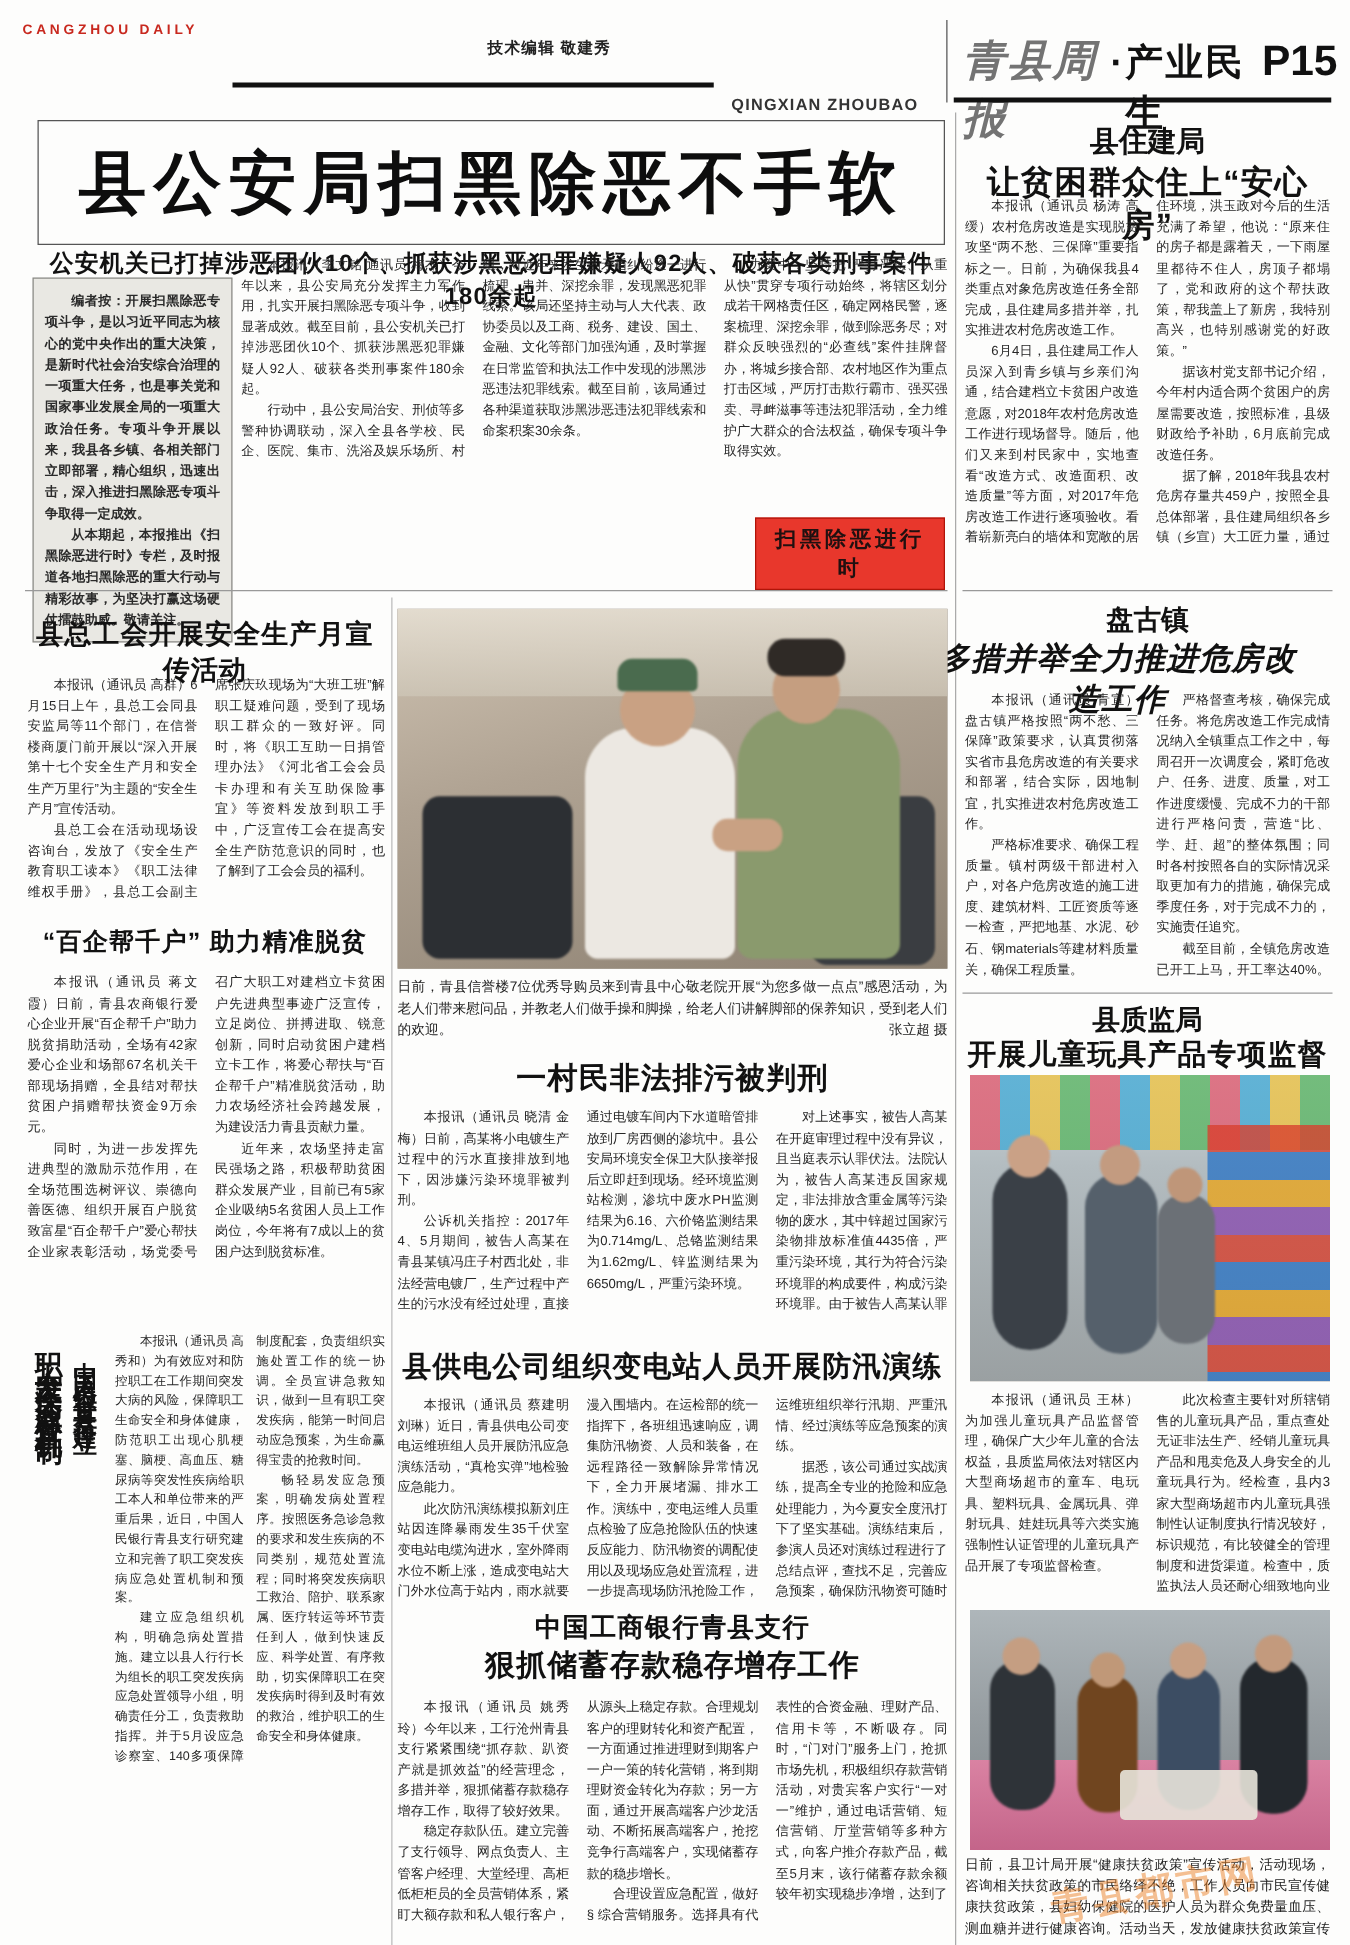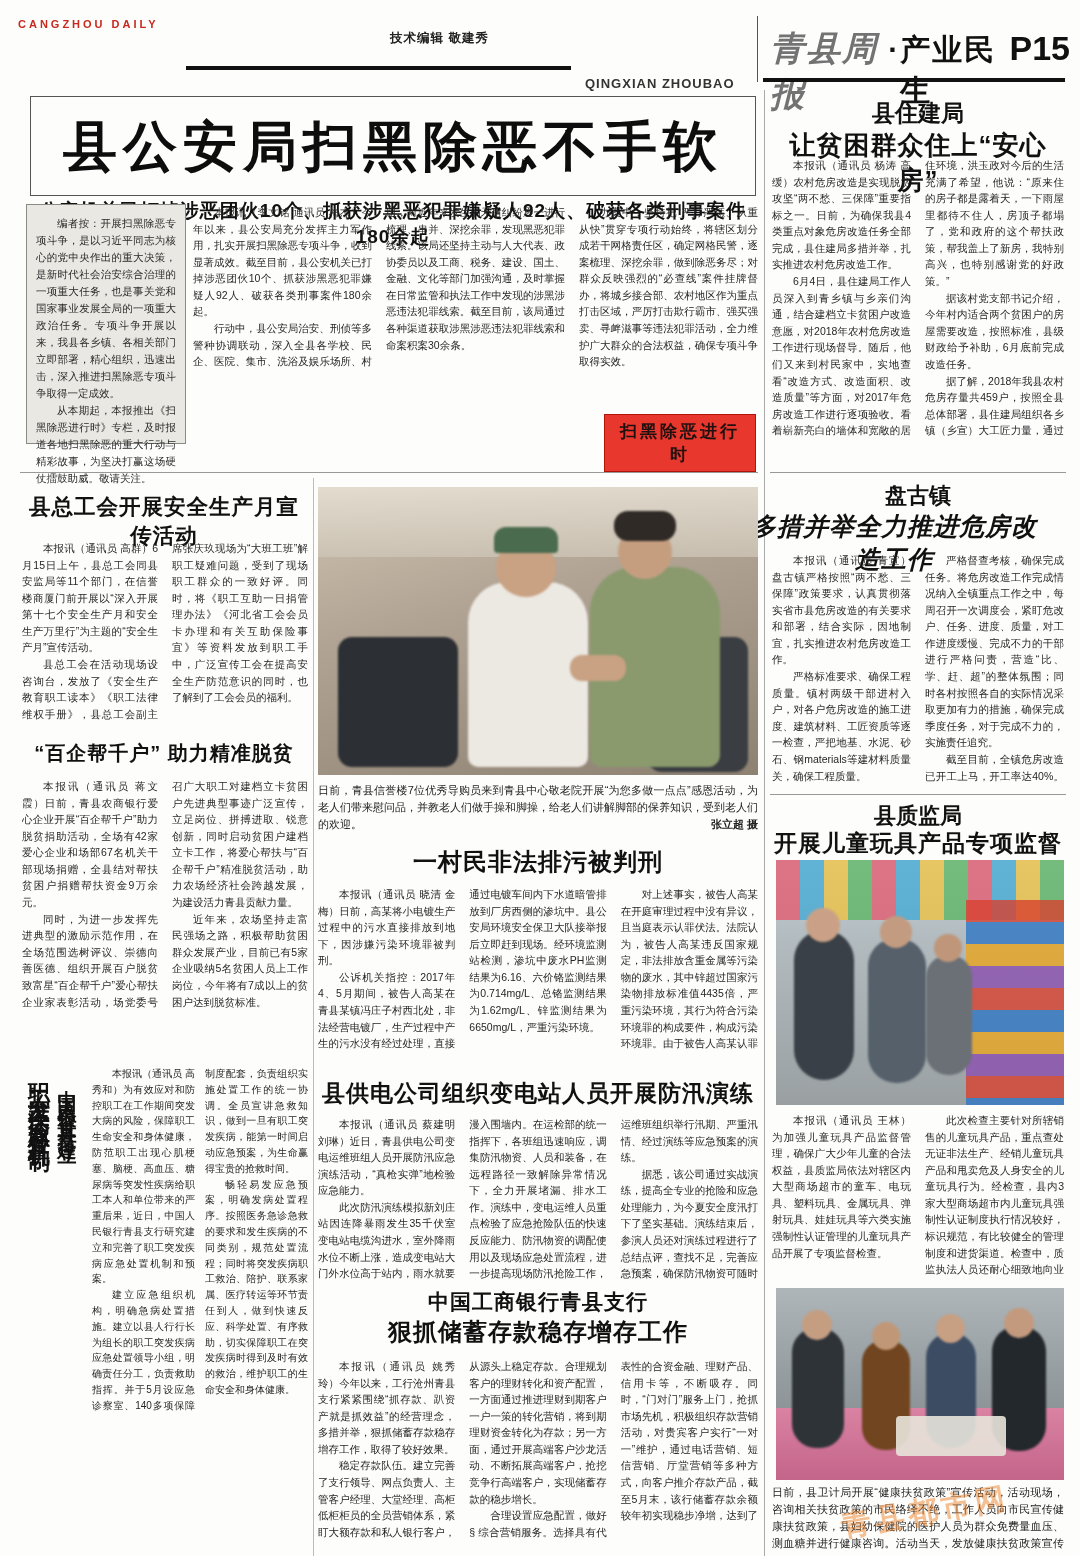--- a/index.html
+++ b/index.html
@@ -33,21 +33,21 @@
   .body-cols { font-size:10.5px; line-height:1.58; color:#262626; text-align:justify;
     column-gap:14px; overflow:hidden; }
   .body-cols p { text-indent:2em; break-inside:auto; }
   .tag-red { background:#e8372c; border:1px solid #b01408; color:#201010;
     font-weight:900; font-size:17px; letter-spacing:3px; text-align:center;
     padding:5px 14px; }
   
   .kicker { text-align:center; font-weight:900; color:#111; }
   .art-title { text-align:center; font-weight:900; color:#111; letter-spacing:1px; }
   .caption { font-size:11px; line-height:1.55; color:#222; text-align:justify; }
-  .credit { font-weight:bold; white-space:nowrap; }
+  .credit { font-weight:normal; white-space:nowrap; }
   
   .photo { position:absolute; overflow:hidden; background:#9a9287; }
   .ph-blob { position:absolute; border-radius:50%; filter:blur(1px); }
   
   .v-title-wrap { display:flex; flex-direction:row; }
   .v-line1 { writing-mode:vertical-rl; font-size:22px; font-weight:900; letter-spacing:6px; color:#111;}
   .v-line2 { writing-mode:vertical-rl; font-size:19px; font-weight:900; letter-spacing:5px; color:#111; margin-top:8px;}
   .watermark { position:absolute; font-size:30px; font-weight:900; color:rgba(235,130,40,.5);
     transform:rotate(-10deg); letter-spacing:4px; pointer-events:none; }
 </style>
@@ -72,21 +72,21 @@
   <span class="section-name">产业民生</span>
   <span class="section-page">P15</span>
 </div>
 <div class="abs hdr-rule" style="left:763px; top:78px; width:302px;"></div>
 
 <div class="abs lead-box" style="left:30px; top:96px; width:726px; height:100px;">
   <div class="lead-title">县公安局扫黑除恶不手软</div>
   <div class="lead-sub">公安机关已打掉涉恶团伙10个、抓获涉黑恶犯罪嫌疑人92人、破获各类刑事案件180余起</div>
 </div>
 
-<div class="abs editor-box" style="left:26px; top:204px; width:160px; height:240px;">
+<div class="abs editor-box" style="left:26px; top:222px; width:160px; height:292px;font-weight:bold;">
   <p>编者按：开展扫黑除恶专项斗争，是以习近平同志为核心的党中央作出的重大决策，是新时代社会治安综合治理的一项重大任务，也是事关党和国家事业发展全局的一项重大政治任务。专项斗争开展以来，我县各乡镇、各相关部门立即部署，精心组织，迅速出击，深入推进扫黑除恶专项斗争取得一定成效。</p>
   <p>从本期起，本报推出《扫黑除恶进行时》专栏，及时报道各地扫黑除恶的重大行动与精彩故事，为坚决打赢这场硬仗擂鼓助威。敬请关注。</p>
 </div>
 
 <div class="abs body-cols" style="left:193px; top:204px; width:565px; height:264px; column-count:3;">
   <p>本报讯（李文铭 通讯员 梅杰）今年以来，县公安局充分发挥主力军作用，扎实开展扫黑除恶专项斗争，收到显著成效。截至目前，县公安机关已打掉涉恶团伙10个、抓获涉黑恶犯罪嫌疑人92人、破获各类刑事案件180余起。</p>
   <p>行动中，县公安局治安、刑侦等多警种协调联动，深入全县各学校、民企、医院、集市、洗浴及娱乐场所、村组，对近年来发生的矛盾纠纷逐一进行梳理、串并、深挖余罪，发现黑恶犯罪线索。该局还坚持主动与人大代表、政协委员以及工商、税务、建设、国土、金融、文化等部门加强沟通，及时掌握在日常监管和执法工作中发现的涉黑涉恶违法犯罪线索。截至目前，该局通过各种渠道获取涉黑涉恶违法犯罪线索和命案积案30余条。</p>
   <p>办案中，坚持把“严打严惩、从重从快”贯穿专项行动始终，将辖区划分成若干网格责任区，确定网格民警，逐案梳理、深挖余罪，做到除恶务尽；对群众反映强烈的“必查线”案件挂牌督办，将城乡接合部、农村地区作为重点打击区域，严厉打击欺行霸市、强买强卖、寻衅滋事等违法犯罪活动，全力维护广大群众的合法权益，确保专项斗争取得实效。</p>
 </div>
 <div class="abs tag-red" style="left:604px; top:414px; width:152px;">扫黑除恶进行时</div>

